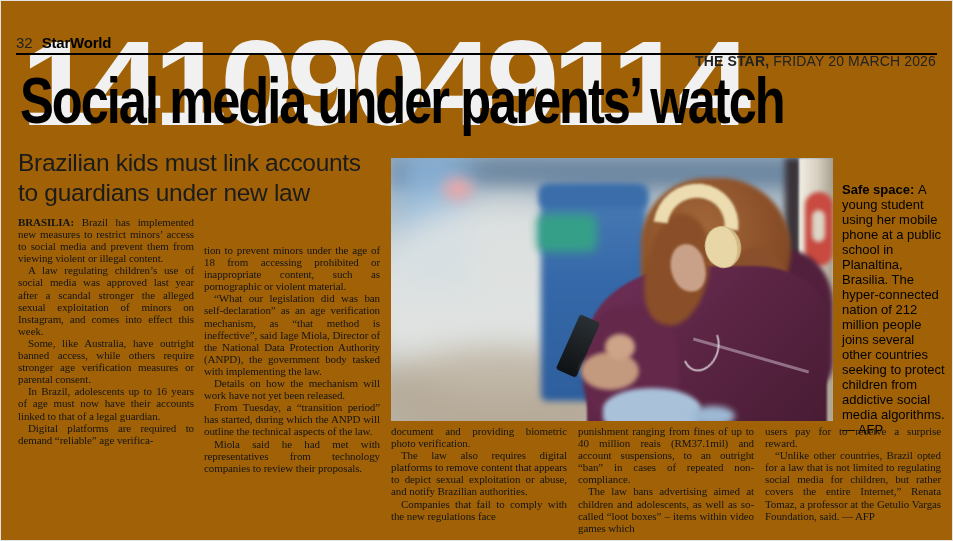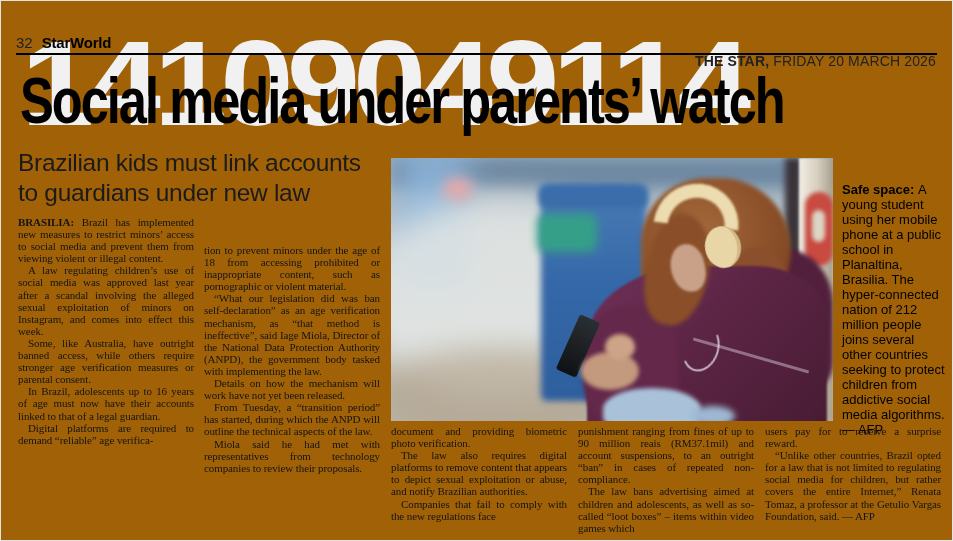--- a/index.html
+++ b/index.html
@@ -102,21 +102,21 @@
 
   <div class="headline">Social media under parents’ watch</div>
 
   <div class="subhead">
     <div>Brazilian kids must link accounts</div>
     <div>to guardians under new law</div>
   </div>
 
   <div class="body-col c1">
     <p class="flush"><b class="dateline">BRASILIA: </b><span>Brazil has implemented new measures to restrict minors’ access to social media and prevent them from viewing violent or illegal content.</span></p>
-    <p>A law regulating children’s use of social media was approved last year after a scandal involving the alleged sexual exploitation of minors on Instagram, and comes into effect this week.</p>
+    <p>A law regulating children’s use of social media was approved last year after a scandal stronger the alleged sexual exploitation of minors on Instagram, and comes into effect this week.</p>
     <p>Some, like Australia, have outright banned access, while others require stronger age verification measures or parental consent.</p>
     <p>In Brazil, adolescents up to 16 years of age must now have their accounts linked to that of a legal guardian.</p>
     <p>Digital platforms are required to demand “reliable” age verifica-</p>
   </div>
 
   <div class="body-col c2">
     <p class="flush">tion to prevent minors under the age of 18 from accessing prohibited or inappropriate content, such as pornographic or violent material.</p>
     <p>“What our legislation did was ban self-declaration” as an age verification mechanism, as “that method is ineffective”, said Iage Miola, Director of the National Data Protection Authority (ANPD), the government body tasked with implementing the law.</p>
     <p>Details on how the mechanism will work have not yet been released.</p>
     <p>From Tuesday, a “transition period” has started, during which the ANPD will outline the technical aspects of the law.</p>
@@ -159,21 +159,21 @@
     <span class="cap-credit">— AFP</span>
   </div>
 
   <div class="body-col c3">
     <p class="flush">document and providing biometric photo verification.</p>
     <p>The law also requires digital platforms to remove content that appears to depict sexual exploitation or abuse, and notify Brazilian authorities.</p>
     <p>Companies that fail to comply with the new regulations face</p>
   </div>
 
   <div class="body-col c4">
-    <p class="flush">punishment ranging from fines of up to 90 million reais (RM37.1mil) and account suspensions, to an outright “ban” in cases of repeated non-compliance.</p>
+    <p class="flush">punishment ranging from fines of up to 40 million reais (RM37.1mil) and account suspensions, to an outright “ban” in cases of repeated non-compliance.</p>
     <p>The law bans advertising aimed at children and adolescents, as well as so-called “loot boxes” – items within video games which</p>
   </div>
 
   <div class="body-col c5">
     <p class="flush">users pay for to receive a surprise reward.</p>
     <p>“Unlike other countries, Brazil opted for a law that is not limited to regulating social media for children, but rather covers the entire Internet,” Renata Tomaz, a professor at the Getulio Vargas Foundation, said. — AFP</p>
   </div>
 
 </div>
 

